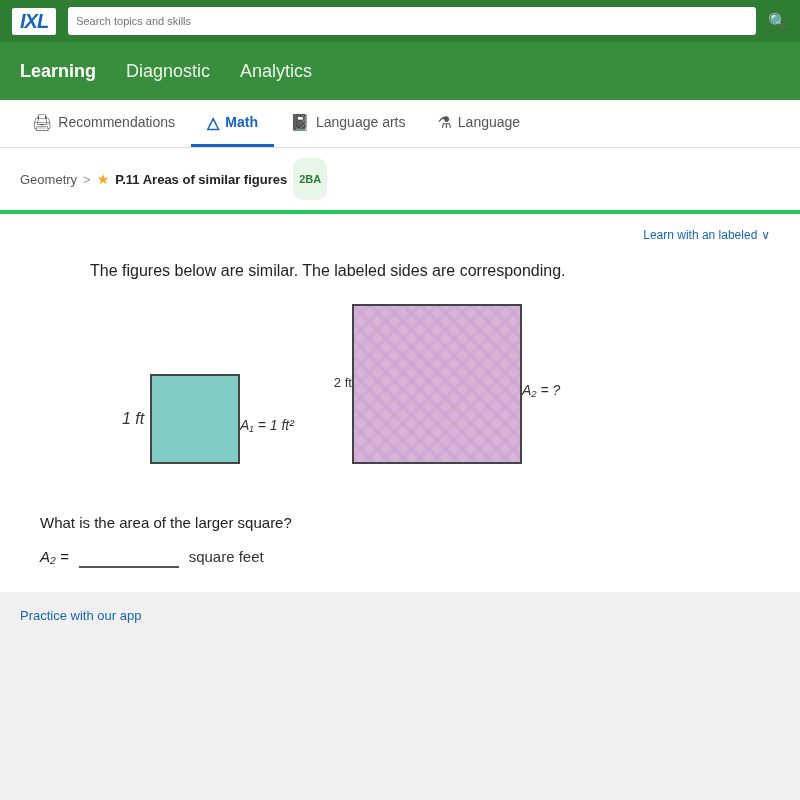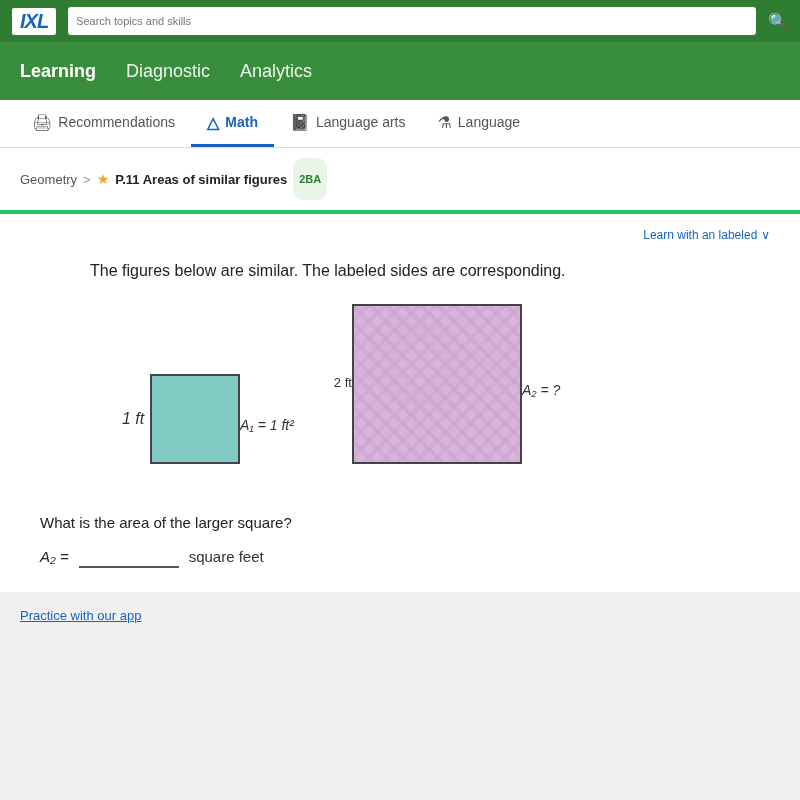--- a/index.html
+++ b/index.html
@@ -248,21 +248,20 @@
       background: transparent;
     }
     #answer-units { color: #333; }
 
     
     #practice-link {
       padding: 16px 20px 10px;
       font-size: 13px;
       color: #1565c0;
       cursor: pointer;
-      text-decoration: underline;
     }
   </style>
 </head>
 <body>
 
 <div id="top-bar">
   <div id="logo">IXL</div>
   <input id="search-bar" type="text" placeholder="Search topics and skills" style="">
   <span id="search-icon">🔍</span>
 </div>

